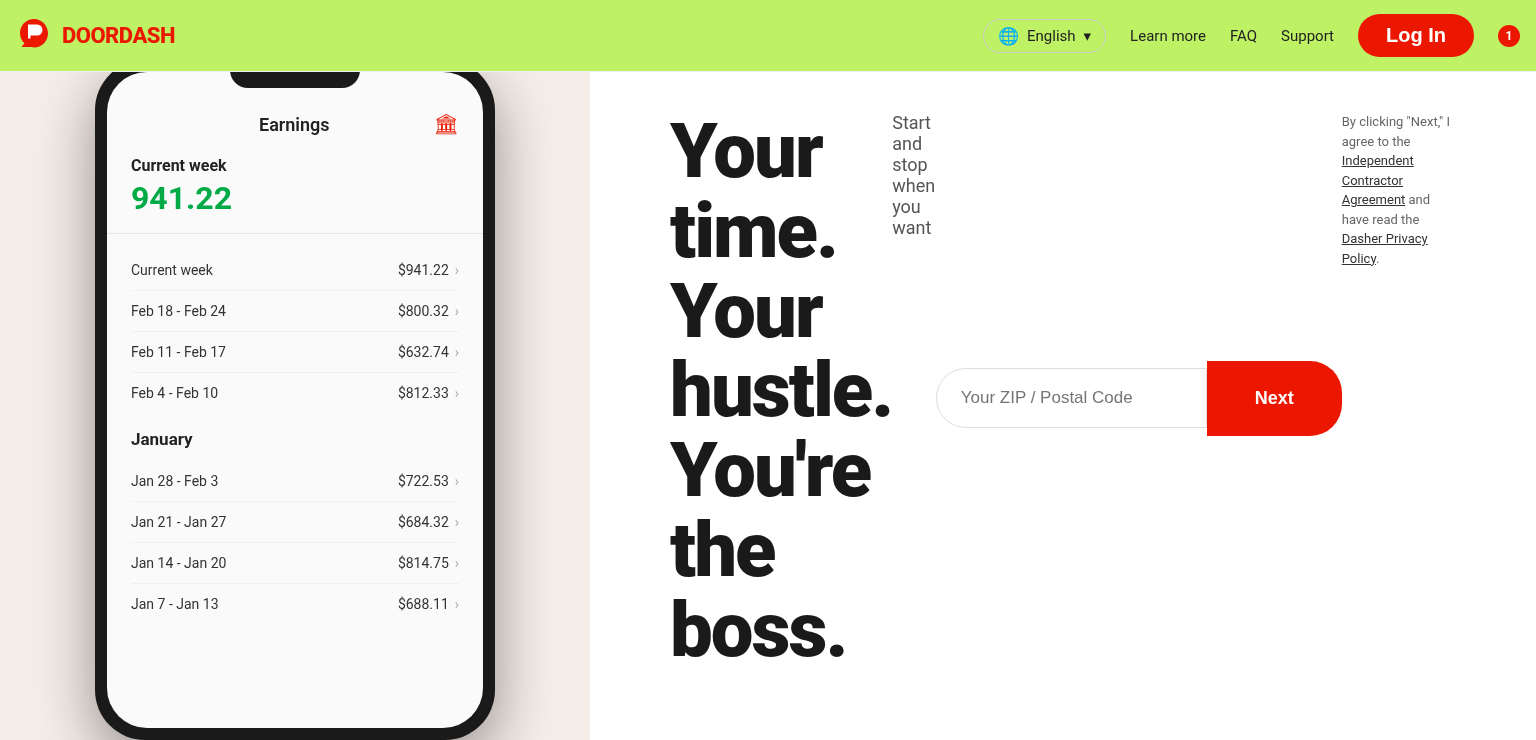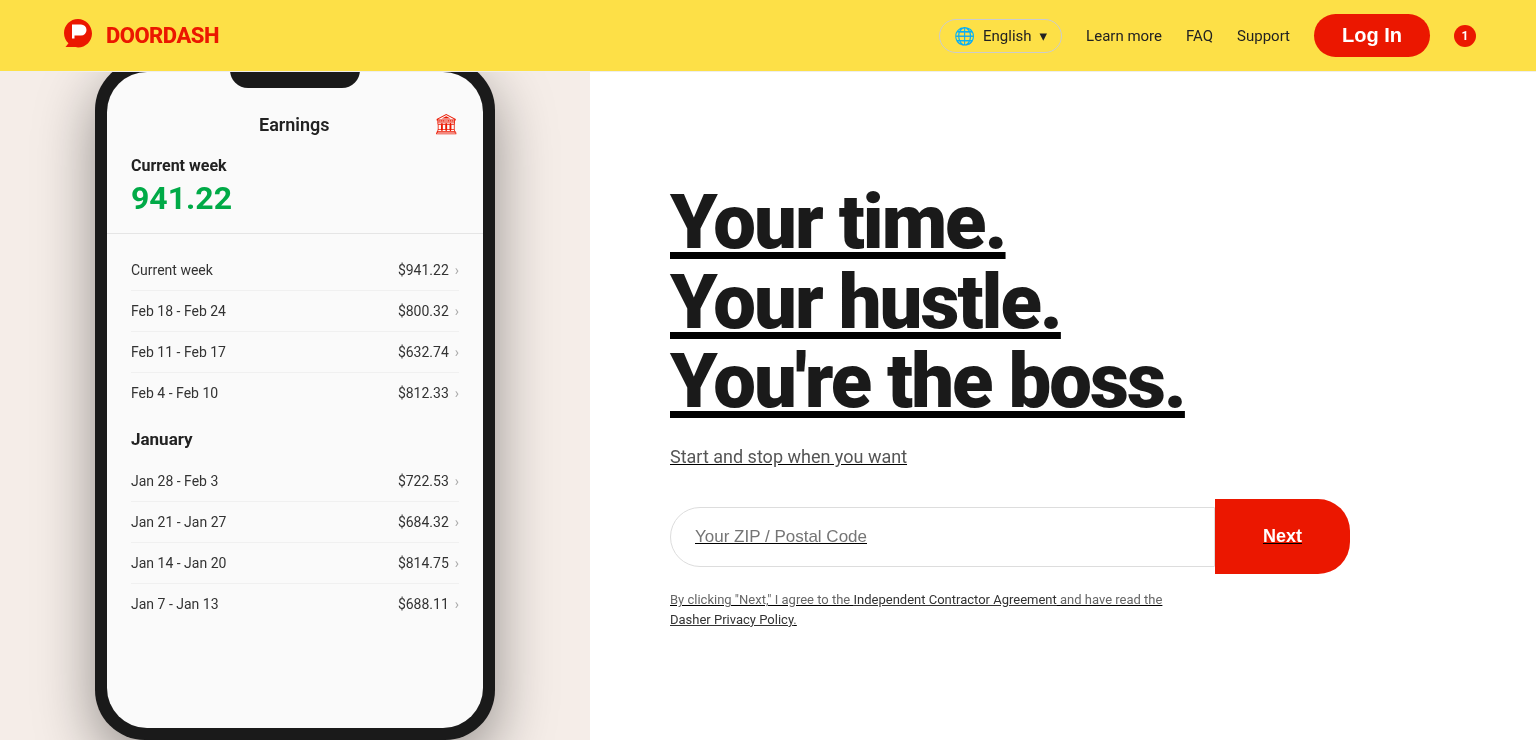--- a/index.html
+++ b/index.html
@@ -11,23 +11,23 @@
       overflow: hidden;
       display: flex;
       flex-direction: column;
     }
 
     
     .header {
       display: flex;
       align-items: center;
       justify-content: space-between;
-      padding: 0 60px;
+      padding: 0 16px;
       height: 72px;
-      background: #fde047;
+      background: #bef264;
       border-bottom: 1px solid #eee;
       position: relative;
       z-index: 10;
     }
     .logo-area {
       display: flex;
       align-items: center;
       gap: 10px;
     }
     .logo-icon {
@@ -227,25 +227,24 @@
     }
     .row-chevron {
       color: #aaa;
       font-size: 14px;
     }
 
     
     .right-section {
       flex: 1;
       display: flex;
-      flex-direction: column;
+      flex-direction: row;
       justify-content: center;
       padding: 40px 80px;
       background: #fff;
-      text-decoration: underline;
     }
 
     .hero-text {
       margin-bottom: 24px;
     }
     .hero-line {
       font-size: 76px;
       font-weight: 900;
       color: #1a1a1a;
       line-height: 1.05;

